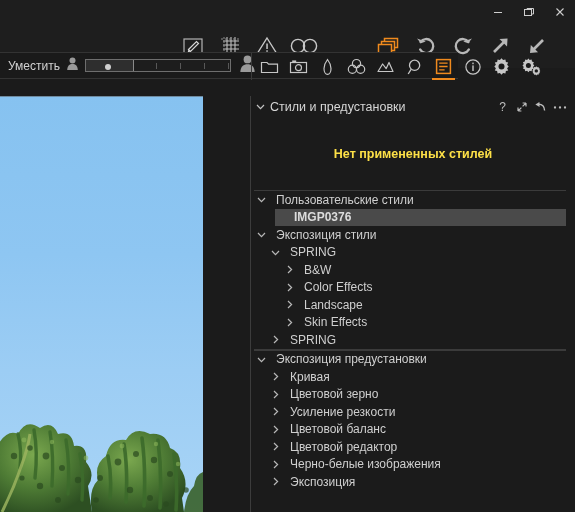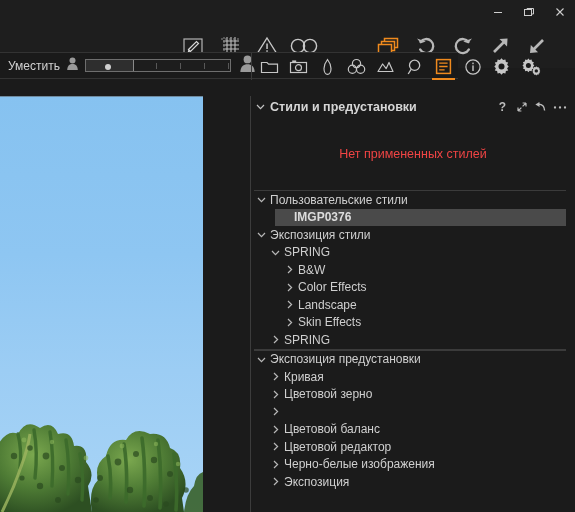--- a/index.html
+++ b/index.html
@@ -100,48 +100,47 @@
   }
 
   
   .panel{
     position:absolute;left:251px;top:96px;width:324px;height:416px;
     background:#1b1b1b;overflow:hidden;
   }
   .panel-head{
     position:relative;height:22px;display:flex;align-items:center;
     padding-left:4px;
-    font-weight:bold;
   }
   .panel-title{
     font-size:12.5px;color:#d6d6d6;margin-left:4px;white-space:nowrap;
   }
   .panel-head-icons{
     position:absolute;right:6px;top:0;height:22px;display:flex;align-items:center;
   }
   .ph-icon{
     width:19px;height:22px;display:flex;align-items:center;justify-content:center;
     color:#bdbdbd;font-size:12px;
   }
   .empty-msg{
     height:72px;display:flex;align-items:center;justify-content:center;
-    font-size:12.5px;color:#ef4444;
+    font-size:12.5px;color:#fde047;font-weight:bold;
   }
 
   
   .tree{position:relative;}
   .row{
     position:relative;height:17.5px;display:flex;align-items:center;
     font-size:12px;color:#cfcfcf;white-space:nowrap;
   }
   .row .chev{
     width:14px;height:17px;display:flex;align-items:center;justify-content:center;
     flex:0 0 14px;
   }
-  .row .label{padding-left:2px;}
+  .row .label{padding-left:2px;margin-left:6px;}
   .ind0{padding-left:3px;}
   .ind1{padding-left:17px;}
   .ind2{padding-left:31px;}
   .selwrap{
     position:relative;height:17.5px;font-weight:bold;
   }
   .selbar{
     position:absolute;left:24px;right:9px;top:0;height:17.5px;background:#4a4a4a;
   }
   .seltext{
@@ -528,20 +527,21 @@
             </svg>
           </span>
           <span class="label">Цветовой зерно</span>
         </div>
         <div class="row ind1">
           <span class="chev">
             <svg width="11" height="11" viewBox="0 0 11 11">
               <path d="M4 2 L7.6 5.5 L4 9" fill="none" stroke="#b8b8b8" stroke-width="1.2"></path>
             </svg>
           </span>
+          <span class="label">Усиление резкости</span>
         </div>
         <div class="row ind1">
           <span class="chev">
             <svg width="11" height="11" viewBox="0 0 11 11">
               <path d="M4 2 L7.6 5.5 L4 9" fill="none" stroke="#b8b8b8" stroke-width="1.2"></path>
             </svg>
           </span>
           <span class="label">Цветовой баланс</span>
         </div>
         <div class="row ind1">

